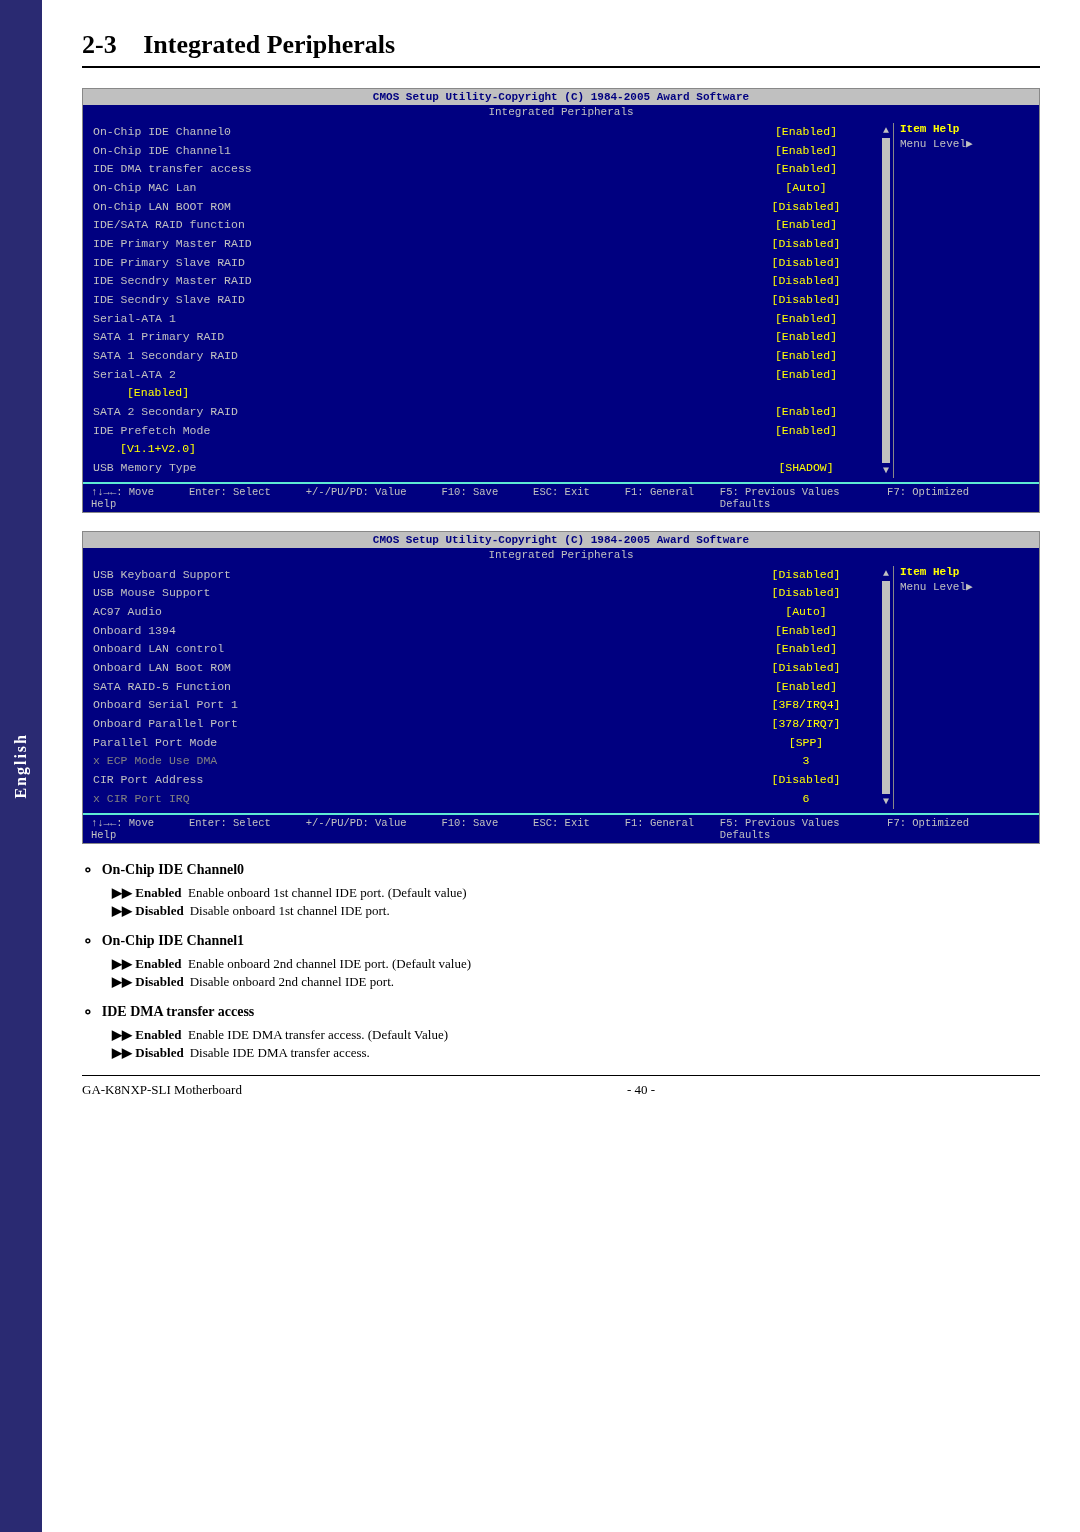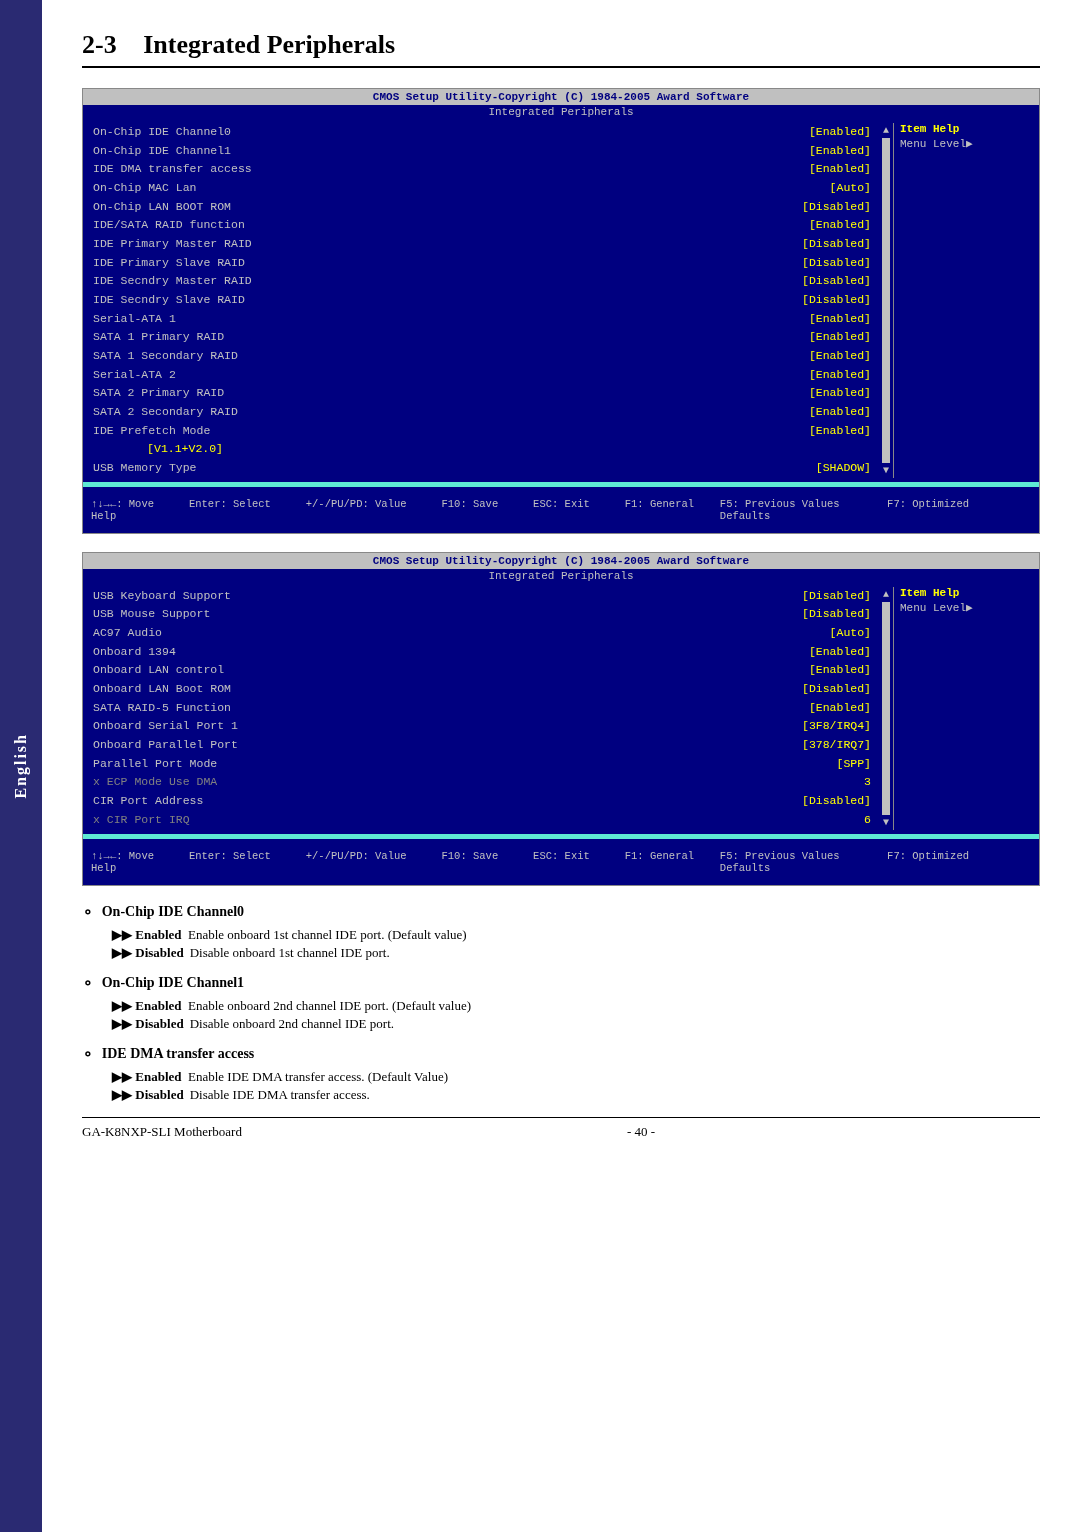--- a/index.html
+++ b/index.html
@@ -95,21 +95,21 @@
       font-size: 11.5px;
       line-height: 1.45;
     }
     .bios-row-label {
       flex: 1;
       color: inherit;
     }
     .bios-row-value {
       color: #ffff00;
       min-width: 130px;
-      text-align: right;
+      text-align: center;
     }
     .bios-scrollbar {
       width: 14px;
       background: #000080;
       display: flex;
       flex-direction: column;
       align-items: center;
       padding: 2px 0;
     }
     .scroll-arrow {
@@ -137,24 +137,24 @@
     }
     .bios-help-item {
       color: #c0c0c0;
       display: flex;
       align-items: center;
     }
     .bios-footer {
       background: #000080;
       color: #c0c0c0;
       font-size: 10.5px;
-      padding: 11px 8px;
+      padding: 2px 8px;
       display: flex;
       justify-content: space-between;
-      border-top: 5px solid #5eead4;
+      border-top: 2px solid #5eead4;
     }
     .bios-footer span {
       margin-right: 16px;
     }
 
     
     .desc-section {
       margin-bottom: 14px;
     }
     .desc-heading {
@@ -270,21 +270,20 @@
             </div>
             <div class="bios-row">
               <span class="bios-row-label">SATA 1 Secondary RAID</span>
               <span class="bios-row-value">[Enabled]</span>
             </div>
             <div class="bios-row">
               <span class="bios-row-label">Serial-ATA 2</span>
               <span class="bios-row-value">[Enabled]</span>
             </div>
             <div class="bios-row">
-              <span class="bios-row-label">SATA 2 Primary RAID</span>
               <span class="bios-row-value">[Enabled]</span>
             </div>
             <div class="bios-row">
               <span class="bios-row-label">SATA 2 Secondary RAID</span>
               <span class="bios-row-value">[Enabled]</span>
             </div>
             <div class="bios-row">
               <span class="bios-row-label">IDE Prefetch Mode</span>
               <span class="bios-row-value">[Enabled]</span>
             </div>

